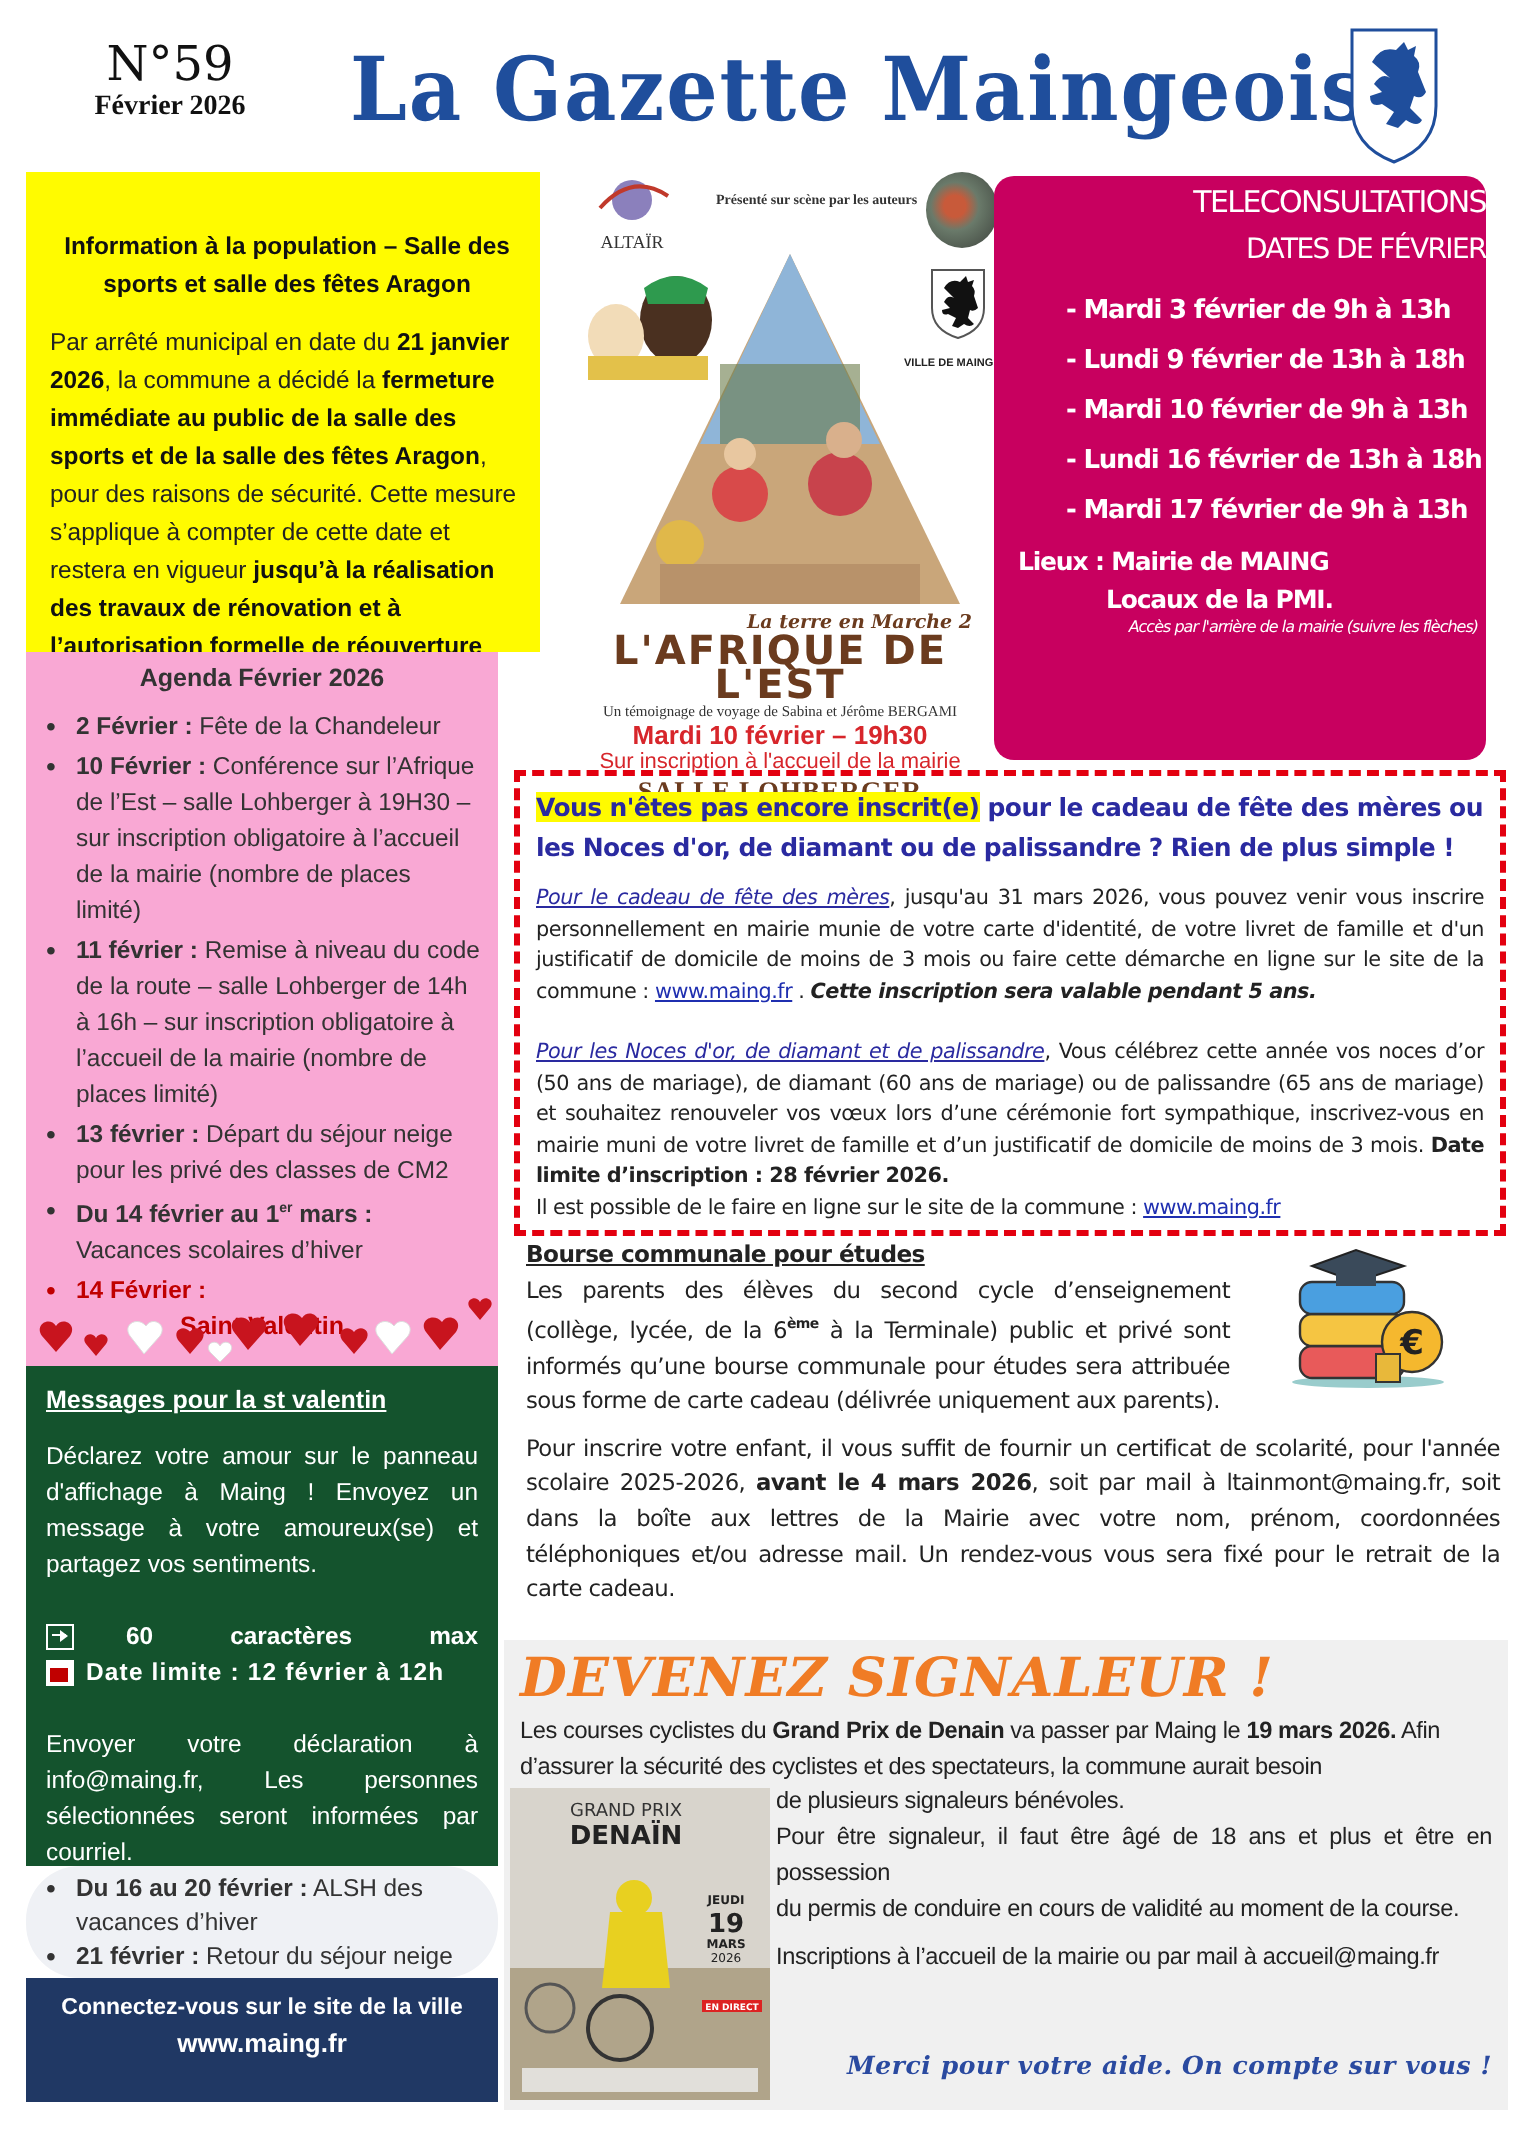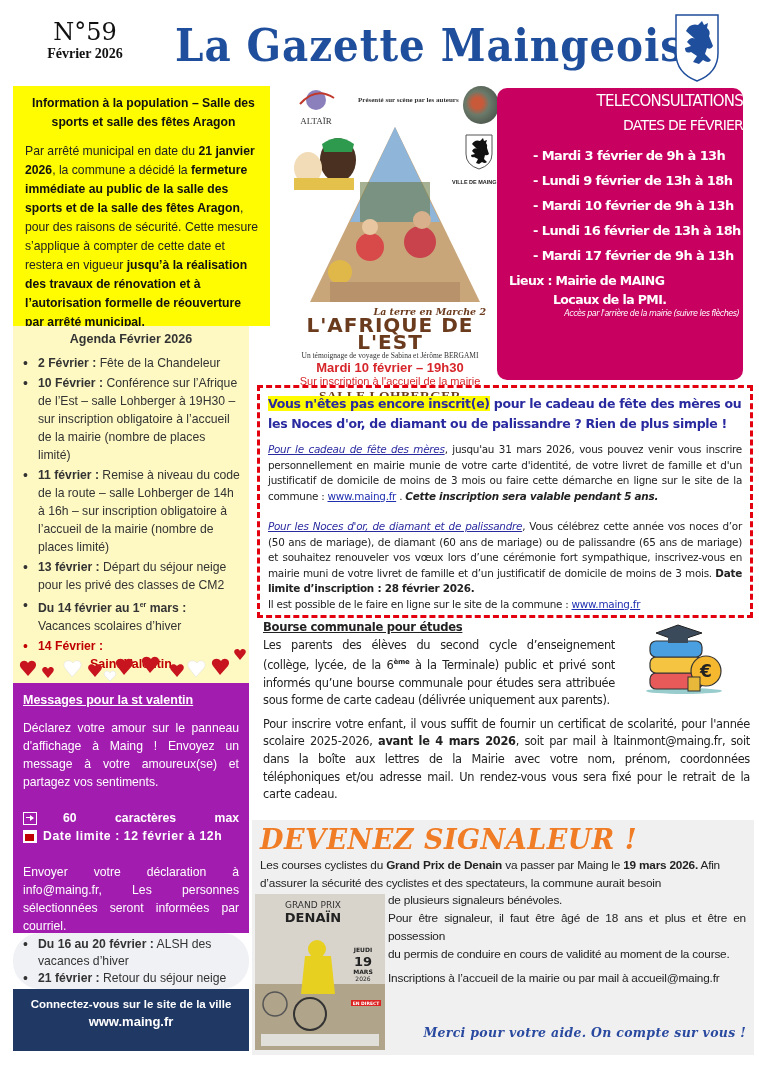--- a/index.html
+++ b/index.html
@@ -8,37 +8,37 @@
 
   
   .issue { position: absolute; left: 40px; top: 18px; width: 90px; text-align: center; }
   .issue-num { font-family: "DejaVu Serif", serif; font-size: 24px; color: #111; line-height: 28px; }
   .issue-date { font-family: "Liberation Serif", serif; font-weight: bold; font-size: 14px; color: #111; }
   .masthead { position: absolute; left: 175px; top: 16px; width: 480px; height: 60px;
     font-family: "DejaVu Serif", serif; font-weight: bold; font-size: 44px; color: #1f4e9c;
     letter-spacing: 1px; line-height: 60px; white-space: nowrap; transform: scaleX(0.92); transform-origin: left center; }
   .crest { position: absolute; left: 674px; top: 13px; width: 46px; height: 70px; }
   .info-box { position: absolute; left: 13px; top: 86px; width: 257px; height: 240px; background: #fffb00; padding: 8px 8px 0 12px; }
-  .info-title { font-weight: bold; font-size: 12.2px; text-align: center; line-height: 19px; color: #111; }
+  .info-title { font-weight: bold; font-size: 12.2px; text-align: center; line-height: 19px; color: #111; margin-top: 20px; }
   .info-body { margin-top: 10px; font-size: 12.2px; line-height: 19px; color: #222; }
   .info-body b { color: #111; }
 
-  .agenda { position: absolute; left: 13px; top: 326px; width: 236px; height: 360px; background: #fef9c3; padding: 6px 8px 0 8px; }
+  .agenda { position: absolute; left: 13px; top: 326px; width: 236px; height: 360px; background: #f9a8d4; padding: 6px 8px 0 8px; }
   .agenda-title { text-align: center; font-weight: bold; font-size: 12.5px; color: #333; margin-bottom: 8px; }
   .agenda ul { list-style: none; }
   .agenda li { position: relative; padding-left: 17px; font-size: 12.2px; line-height: 18px; color: #333; margin-bottom: 2px; }
   .agenda li::before { content: "•"; position: absolute; left: 2px; top: 0; font-size: 14px; color: #333; }
   .agenda li.red { color: #c00000; }
   .agenda li.red::before { color: #c00000; }
   .agenda li b { color: #333; }
   .agenda li.red b { color: #c00000; }
   .saint { text-align: center; font-weight: bold; font-size: 12.5px; color: #c00000; margin-top: 0; }
   .hearts { position: absolute; left: 13px; top: 648px; width: 236px; height: 34px; }
 
-  .valentin { position: absolute; left: 13px; top: 683px; width: 236px; height: 250px; background: #a21caf; color: #fff; padding: 8px 10px; font-size: 12.2px; line-height: 18px; }
+  .valentin { position: absolute; left: 13px; top: 683px; width: 236px; height: 250px; background: #14532d; color: #fff; padding: 8px 10px; font-size: 12.2px; line-height: 18px; }
   .valentin .vt-title { font-weight: bold; text-decoration: underline; font-size: 12.5px; margin-bottom: 10px; }
   .valentin p { text-align: justify; }
   .vt-row { display: flex; align-items: center; gap: 6px; font-weight: bold; }
   .vt-row .ico { width: 14px; height: 13px; border: 1.5px solid #fff; position: relative; flex: none; }
   .vt-chars { display: flex; justify-content: space-between; flex: 1; padding-left: 20px; }
   .valentin a { color: #fff; }
 
   .agenda2 { position: absolute; left: 13px; top: 933px; width: 236px; height: 56px; background: #eff1f5; padding: 3px 8px; border-radius: 27px; }
   .agenda2 li { position: relative; padding-left: 17px; font-size: 12.2px; line-height: 17px; color: #333; list-style: none; }
   .agenda2 li::before { content: "•"; position: absolute; left: 2px; font-size: 14px; }

